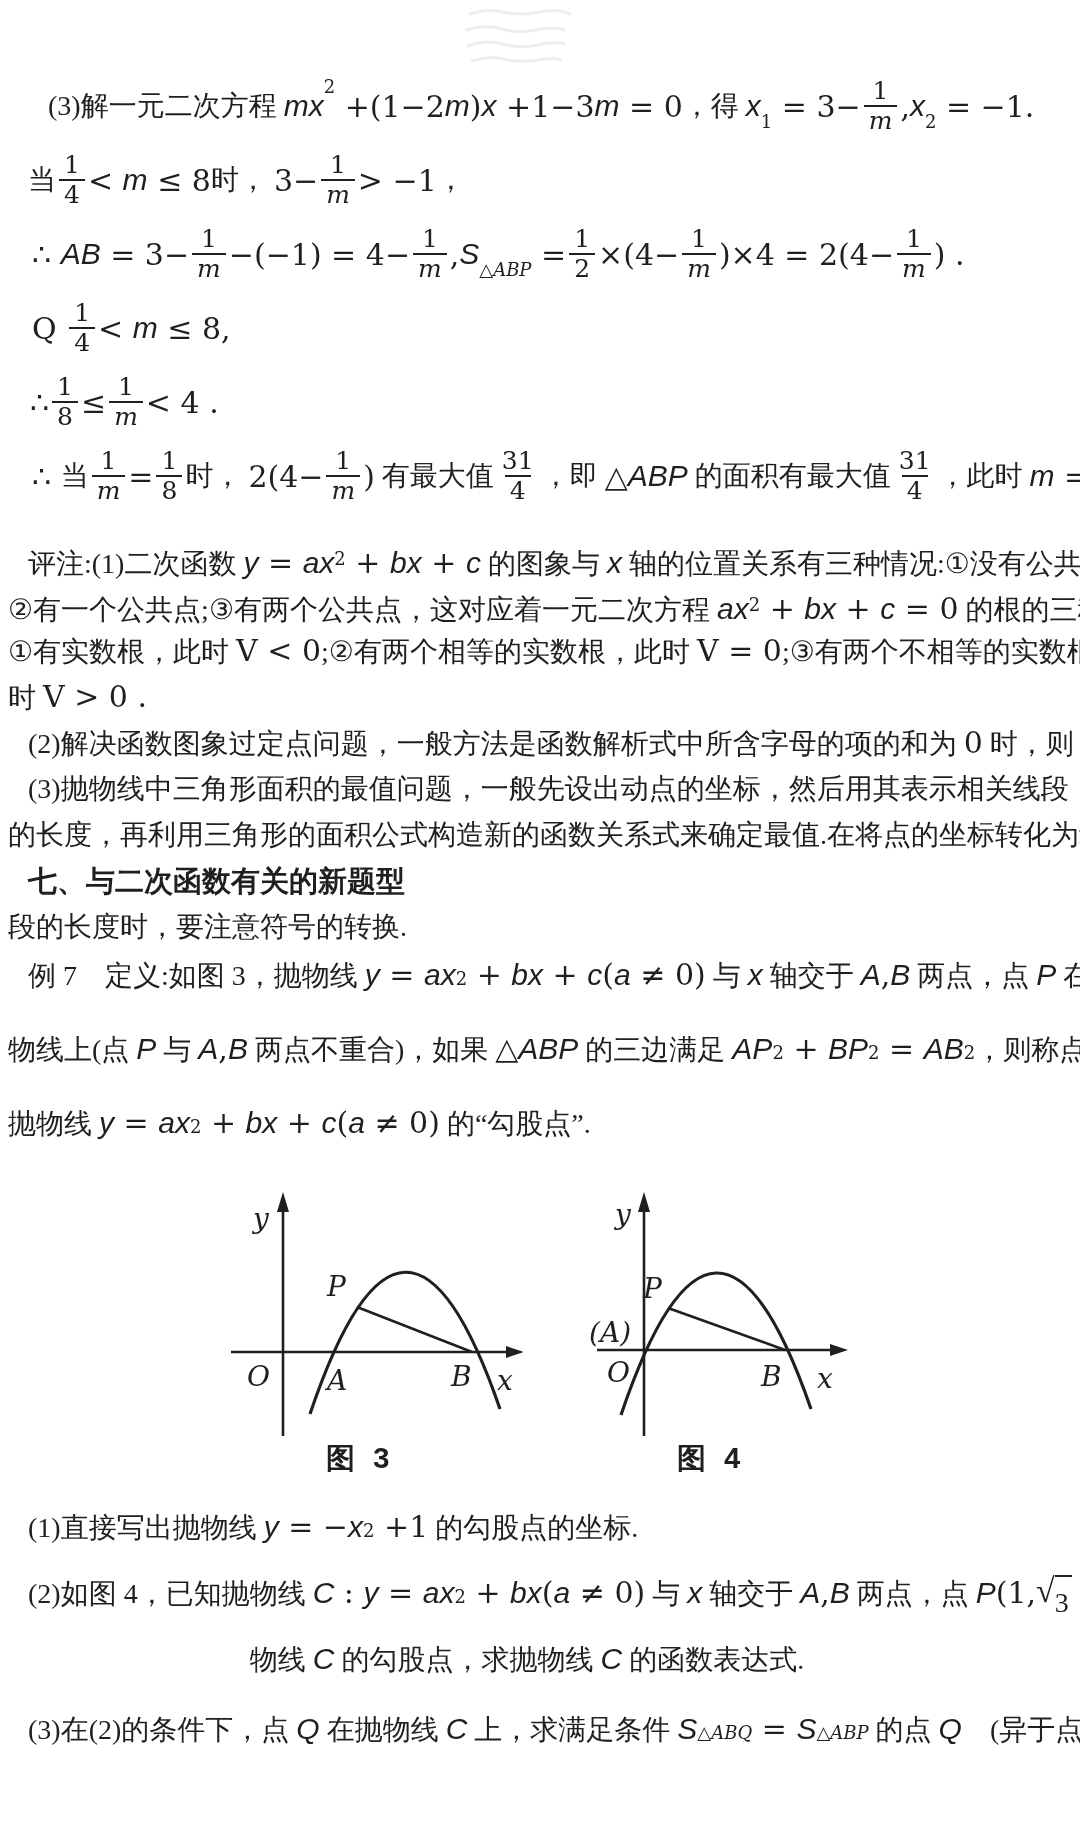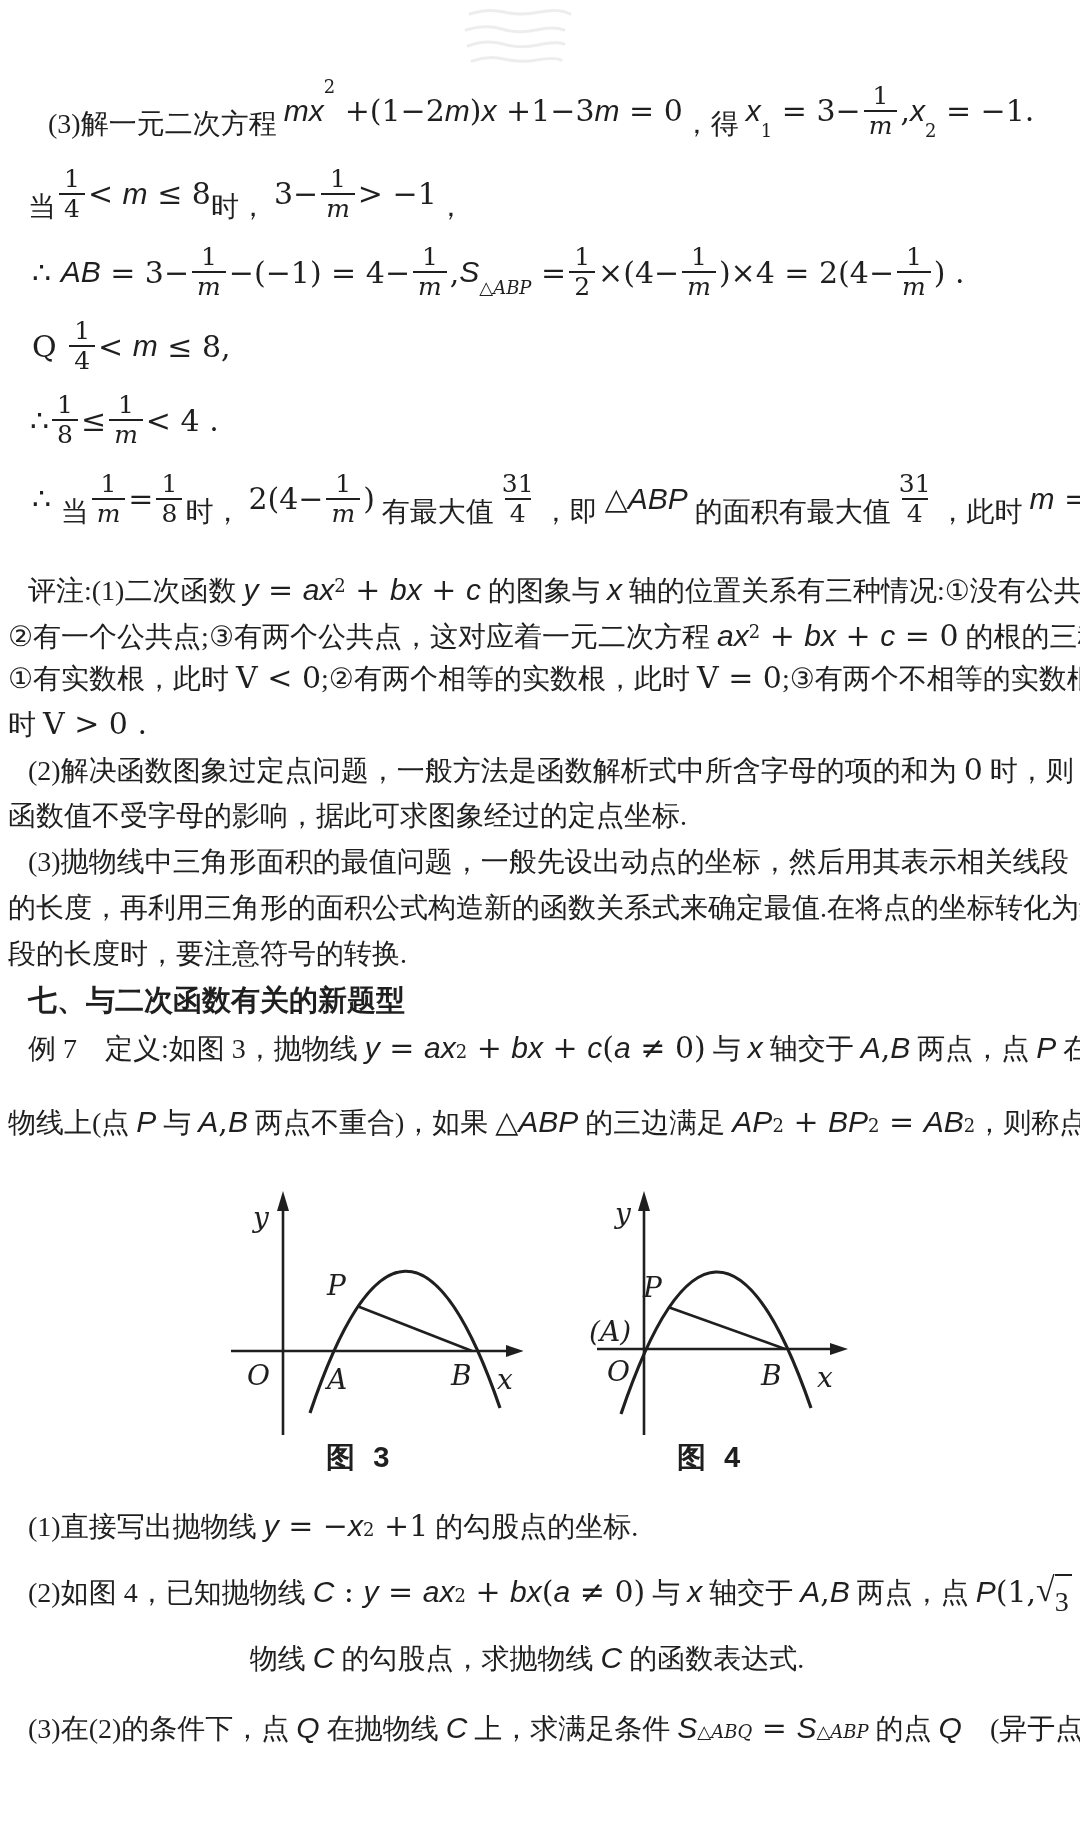--- a/index.html
+++ b/index.html
@@ -8,21 +8,21 @@
     width:1080px; height:1821px; overflow:hidden;
     background:var(--paper); color:var(--ink);
     font-family:"Liberation Serif","DejaVu Serif",serif;
   }
   .page { position:relative; width:1080px; height:1821px; padding:78px 34px 0 6px; box-sizing:border-box; }
 
   .watermark { position:absolute; top:6px; left:452px; width:140px; height:62px; opacity:.85; }
 
   
   .line { white-space:pre; }
-  .c { font-family:"Liberation Serif","DejaVu Serif","DejaVu Sans",serif; font-size:28px;margin-top:27px; }
+  .c { font-family:"Liberation Serif","DejaVu Serif","DejaVu Sans",serif; font-size:28px; }
   .m { font-family:Liberation Sans, sans-serif; font-style:italic; font-size:30px; }
   .r { font-family:"DejaVu Serif","Liberation Serif",serif; font-size:30px; }
   .sup,.sub { font-family:"DejaVu Serif","Liberation Serif",serif; font-size:18px; }
   .it { font-style:italic; }
 
   
   .prose { line-height:46px; height:46px; }
   .prose .sup { vertical-align:8px; }
   .sp { line-height:50px; height:50px; margin-bottom:24px; }
   .q20 { margin-bottom:16px; }
@@ -70,27 +70,27 @@
       <div class="line fm" style="padding-left: 22px;"><span class="c">当</span><span class="frac"><span class="num">1</span><span class="den">4</span></span><span class="r">&lt; </span><span class="m">m</span><span class="r"> ≤ 8</span><span class="c">时， </span><span class="r">3−</span><span class="frac"><span class="num">1</span><span class="den it">m</span></span><span class="r">&gt; −1</span><span class="c">，</span></div>
       <div class="line fm" style="padding-left: 26px;"><span class="r">∴ </span><span class="m">AB</span><span class="r"> = 3−</span><span class="frac"><span class="num">1</span><span class="den it">m</span></span><span class="r">−(−1) = 4−</span><span class="frac"><span class="num">1</span><span class="den it">m</span></span><span class="r">,</span><span class="m">S</span><span class="sub it">△ABP</span><span class="r"> =</span><span class="frac"><span class="num">1</span><span class="den">2</span></span><span class="r">×(4−</span><span class="frac"><span class="num">1</span><span class="den it">m</span></span><span class="r">)×4 = 2(4−</span><span class="frac"><span class="num">1</span><span class="den it">m</span></span><span class="r">) .</span></div>
       <div class="line fm" style="padding-left: 26px;"><span class="r">Q </span><span class="frac"><span class="num">1</span><span class="den">4</span></span><span class="r">&lt; </span><span class="m">m</span><span class="r"> ≤ 8,</span></div>
       <div class="line fm" style="padding-left: 24px;"><span class="r">∴</span><span class="frac"><span class="num">1</span><span class="den">8</span></span><span class="r">≤</span><span class="frac"><span class="num">1</span><span class="den it">m</span></span><span class="r">&lt; 4 .</span></div>
       <div class="line fm fm6" style="padding-left: 26px;"><span class="r">∴ </span><span class="c">当</span><span class="frac"><span class="num">1</span><span class="den it">m</span></span><span class="r">=</span><span class="frac"><span class="num">1</span><span class="den">8</span></span><span class="c">时， </span><span class="r">2(4−</span><span class="frac"><span class="num">1</span><span class="den it">m</span></span><span class="r">)</span><span class="c"> 有最大值</span><span class="frac"><span class="num">31</span><span class="den">4</span></span><span class="c">，即 </span><span class="r">△</span><span class="m">ABP</span><span class="c"> 的面积有最大值</span><span class="frac"><span class="num">31</span><span class="den">4</span></span><span class="c">，此时 </span><span class="m">m</span><span class="r"> = 8 .</span></div>
       <div class="line prose cm-first" style="padding-left: 22px;"><span class="c">评注:(1)二次函数 </span><span class="m">y</span><span class="r"> = </span><span class="m">ax</span><span class="sup">2</span><span class="r"> + </span><span class="m">bx</span><span class="r"> + </span><span class="m">c</span><span class="c"> 的图象与 </span><span class="m">x</span><span class="c"> 轴的位置关系有三种情况:①没有公共点;</span></div>
       <div class="line prose" style="padding-left: 2px;"><span class="c">②有一个公共点;③有两个公共点，这对应着一元二次方程 </span><span class="m">ax</span><span class="sup">2</span><span class="r"> + </span><span class="m">bx</span><span class="r"> + </span><span class="m">c</span><span class="r"> = 0</span><span class="c"> 的根的三种情况:</span></div>
       <div class="line prose" style="padding-left: 2px;"><span class="c">①有实数根，此时 </span><span class="r">V &lt; 0</span><span class="c">;②有两个相等的实数根，此时 </span><span class="r">V = 0</span><span class="c">;③有两个不相等的实数根，此</span></div>
       <div class="line prose" style="padding-left: 2px;"><span class="c">时 </span><span class="r">V &gt; 0 .</span></div>
       <div class="line prose" style="padding-left: 22px;"><span class="c">(2)解决函数图象过定点问题，一般方法是函数解析式中所含字母的项的和为 </span><span class="r">0</span><span class="c"> 时，则</span></div>
-      <div class="line prose" style="padding-left: 2px;"><span class="c">函数值不受字母的影响，据此可求图象经过的定点坐标.</span></div>
       <div class="line prose" style="padding-left: 22px;"><span class="c">(3)抛物线中三角形面积的最值问题，一般先设出动点的坐标，然后用其表示相关线段</span></div>
       <div class="line prose" style="padding-left: 2px;"><span class="c">的长度，再利用三角形的面积公式构造新的函数关系式来确定最值.在将点的坐标转化为线</span></div>
+      <div class="line prose hd" style="padding-left: 22px;"><span class="c">七、与二次函数有关的新题型</span></div>
       <div class="line prose" style="padding-left: 2px;"><span class="c">段的长度时，要注意符号的转换.</span></div>
-      <div class="line prose hd" style="padding-left: 22px;"><span class="c">七、与二次函数有关的新题型</span></div>
       <div class="line sp" style="padding-left: 22px;"><span class="c">例 7　定义:如图 3，抛物线 </span><span class="m">y</span><span class="r"> = </span><span class="m">ax</span><span class="sup">2</span><span class="r"> + </span><span class="m">bx</span><span class="r"> + </span><span class="m">c</span><span class="r">(</span><span class="m">a</span><span class="r"> ≠ 0)</span><span class="c"> 与 </span><span class="m">x</span><span class="c"> 轴交于 </span><span class="m">A</span><span class="r">,</span><span class="m">B</span><span class="c"> 两点，点 </span><span class="m">P</span><span class="c"> 在该抛</span></div>
       <div class="line sp" style="padding-left: 2px;"><span class="c">物线上(点 </span><span class="m">P</span><span class="c"> 与 </span><span class="m">A</span><span class="r">,</span><span class="m">B</span><span class="c"> 两点不重合)，如果 </span><span class="r">△</span><span class="m">ABP</span><span class="c"> 的三边满足 </span><span class="m">AP</span><span class="sup">2</span><span class="r"> + </span><span class="m">BP</span><span class="sup">2</span><span class="r"> = </span><span class="m">AB</span><span class="sup">2</span><span class="c">，则称点 </span></div>
+      <div class="line sp" style="padding-left: 2px;"><span class="c">抛物线 </span><span class="m">y</span><span class="r"> = </span><span class="m">ax</span><span class="sup">2</span><span class="r"> + </span><span class="m">bx</span><span class="r"> + </span><span class="m">c</span><span class="r">(</span><span class="m">a</span><span class="r"> ≠ 0)</span><span class="c"> 的“勾股点”.</span></div>
     </div>
 
   <div class="figrow">
 
     <div class="fig">
       <svg width="330" height="252" viewBox="0 0 330 252">
         <g stroke="#1f1f1f" stroke-width="2.6" fill="none">
           <line x1="90" y1="18" x2="90" y2="246"></line>
           <line x1="38" y1="162" x2="318" y2="162"></line>
           <path d="M117,224 Q212,-57 307,219" stroke-width="3.2"></path>

